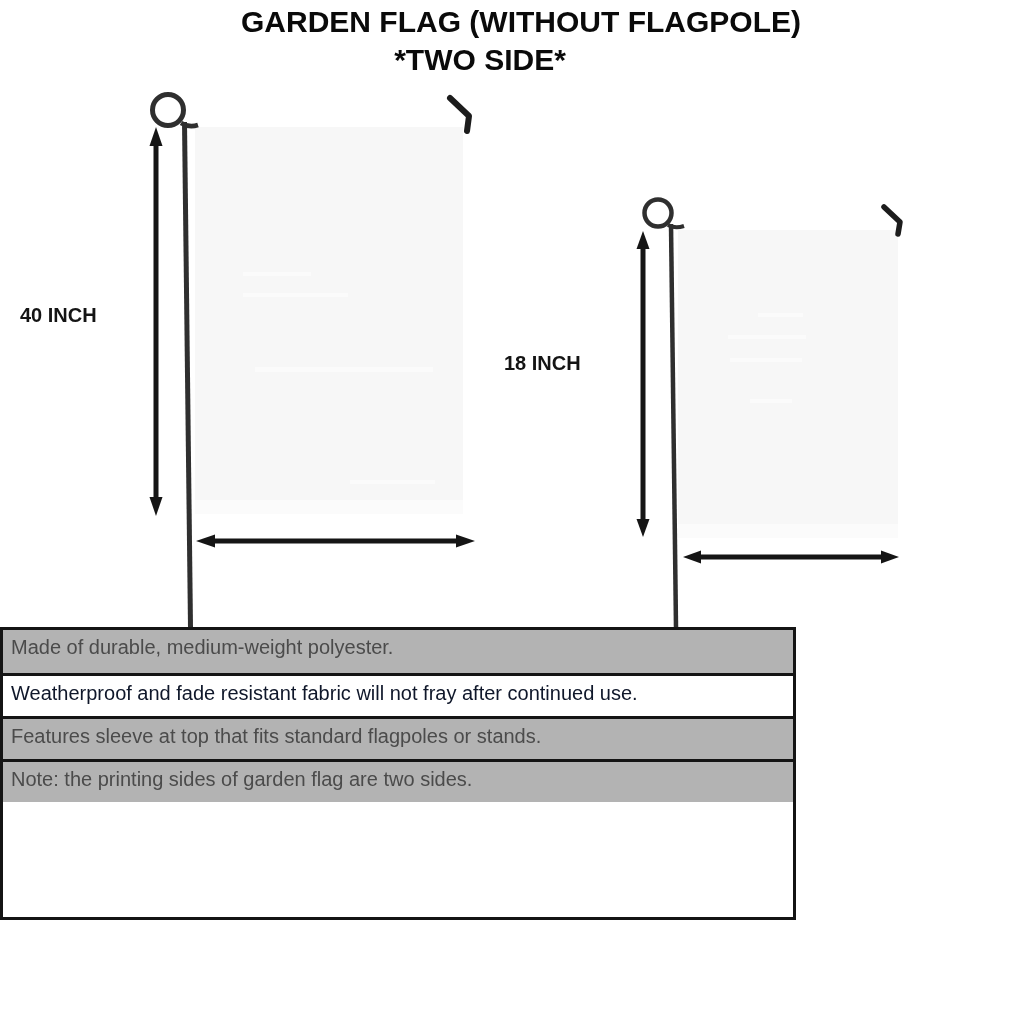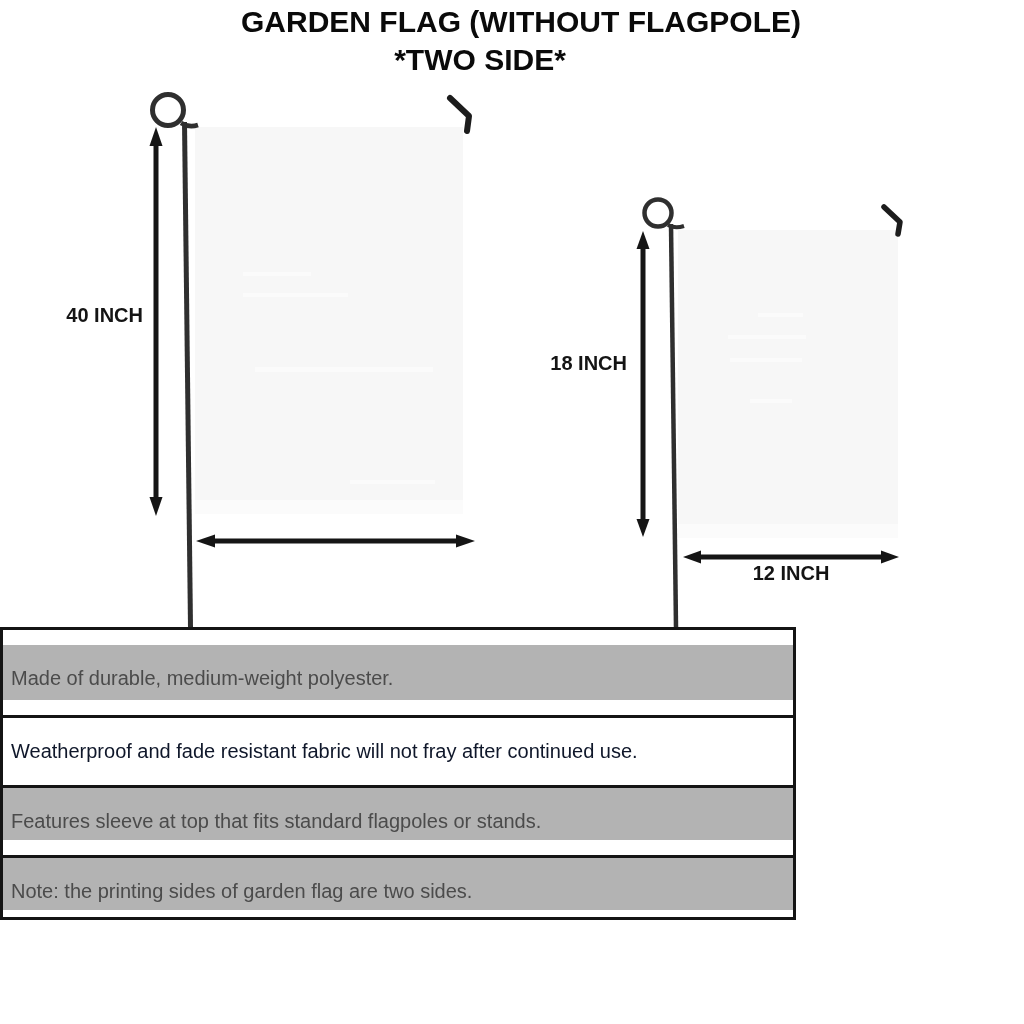--- a/index.html
+++ b/index.html
@@ -33,45 +33,44 @@
   }
 
   .dim-label {
     position: absolute;
     font-weight: bold;
     font-size: 20px;
     line-height: 25px;
     color: #141414;
     white-space: nowrap;
   }
-  .lbl-right { text-align: right; }
+  .lbl-right { }
   .lbl-center { text-align: center; }
   .lbl-40 { left: 20px;  top: 303px; width: 123px; }
   .lbl-28 { left: 232px; top: 545px; width: 200px; }
   .lbl-18 { left: 504px; top: 351px; width: 123px; }
   .lbl-12 { left: 691px; top: 561px; width: 200px; }
 
   .spec-table {
     position: absolute;
     left: 0;
     top: 627px;
     width: 796px;
     height: 293px;
     box-sizing: border-box;
     border: 3px solid #141414;
     background: #ffffff;
   }
   .spec-row {
     box-sizing: border-box;
-    height: 55px;
-    padding: 20px 8px;
+    height: 43px;
+    padding: 4px 8px;
     font-size: 20px;
     line-height: 27px;
     overflow: hidden;
-    margin-top: 15px;
   }
   .spec-row + .spec-row { border-top: 3px solid #141414; }
   .spec-row.shaded { background: #b3b3b3; color: #4b4b4b; }
   .spec-row.plain  { background: #ffffff; color: #0f172a; }
 </style>
 </head>
 <body>
 
 <div class="canvas">
 
@@ -134,21 +133,20 @@
       <g fill="#151515" stroke="#151515">
         <line x1="697" y1="557" x2="885" y2="557" stroke-width="5"></line>
         <polygon points="683,557 701,550.5 701,563.5" stroke="none"></polygon>
         <polygon points="899,557 881,550.5 881,563.5" stroke="none"></polygon>
       </g>
     </g>
   </svg>
 
   <div class="dim-label lbl-right lbl-40">40 INCH</div>
   <div class="dim-label lbl-right lbl-18">18 INCH</div>
-  <div class="dim-label lbl-center lbl-12">12 INCH</div>
 
   <div class="spec-table">
     <div class="spec-row shaded">
       <span>Made of durable, medium-weight polyester.</span>
     </div>
     <div class="spec-row plain">
       <span>Weatherproof and fade resistant fabric will not fray after continued use.</span>
     </div>
     <div class="spec-row shaded">
       <span>Features sleeve at top that fits standard flagpoles or stands.</span>

